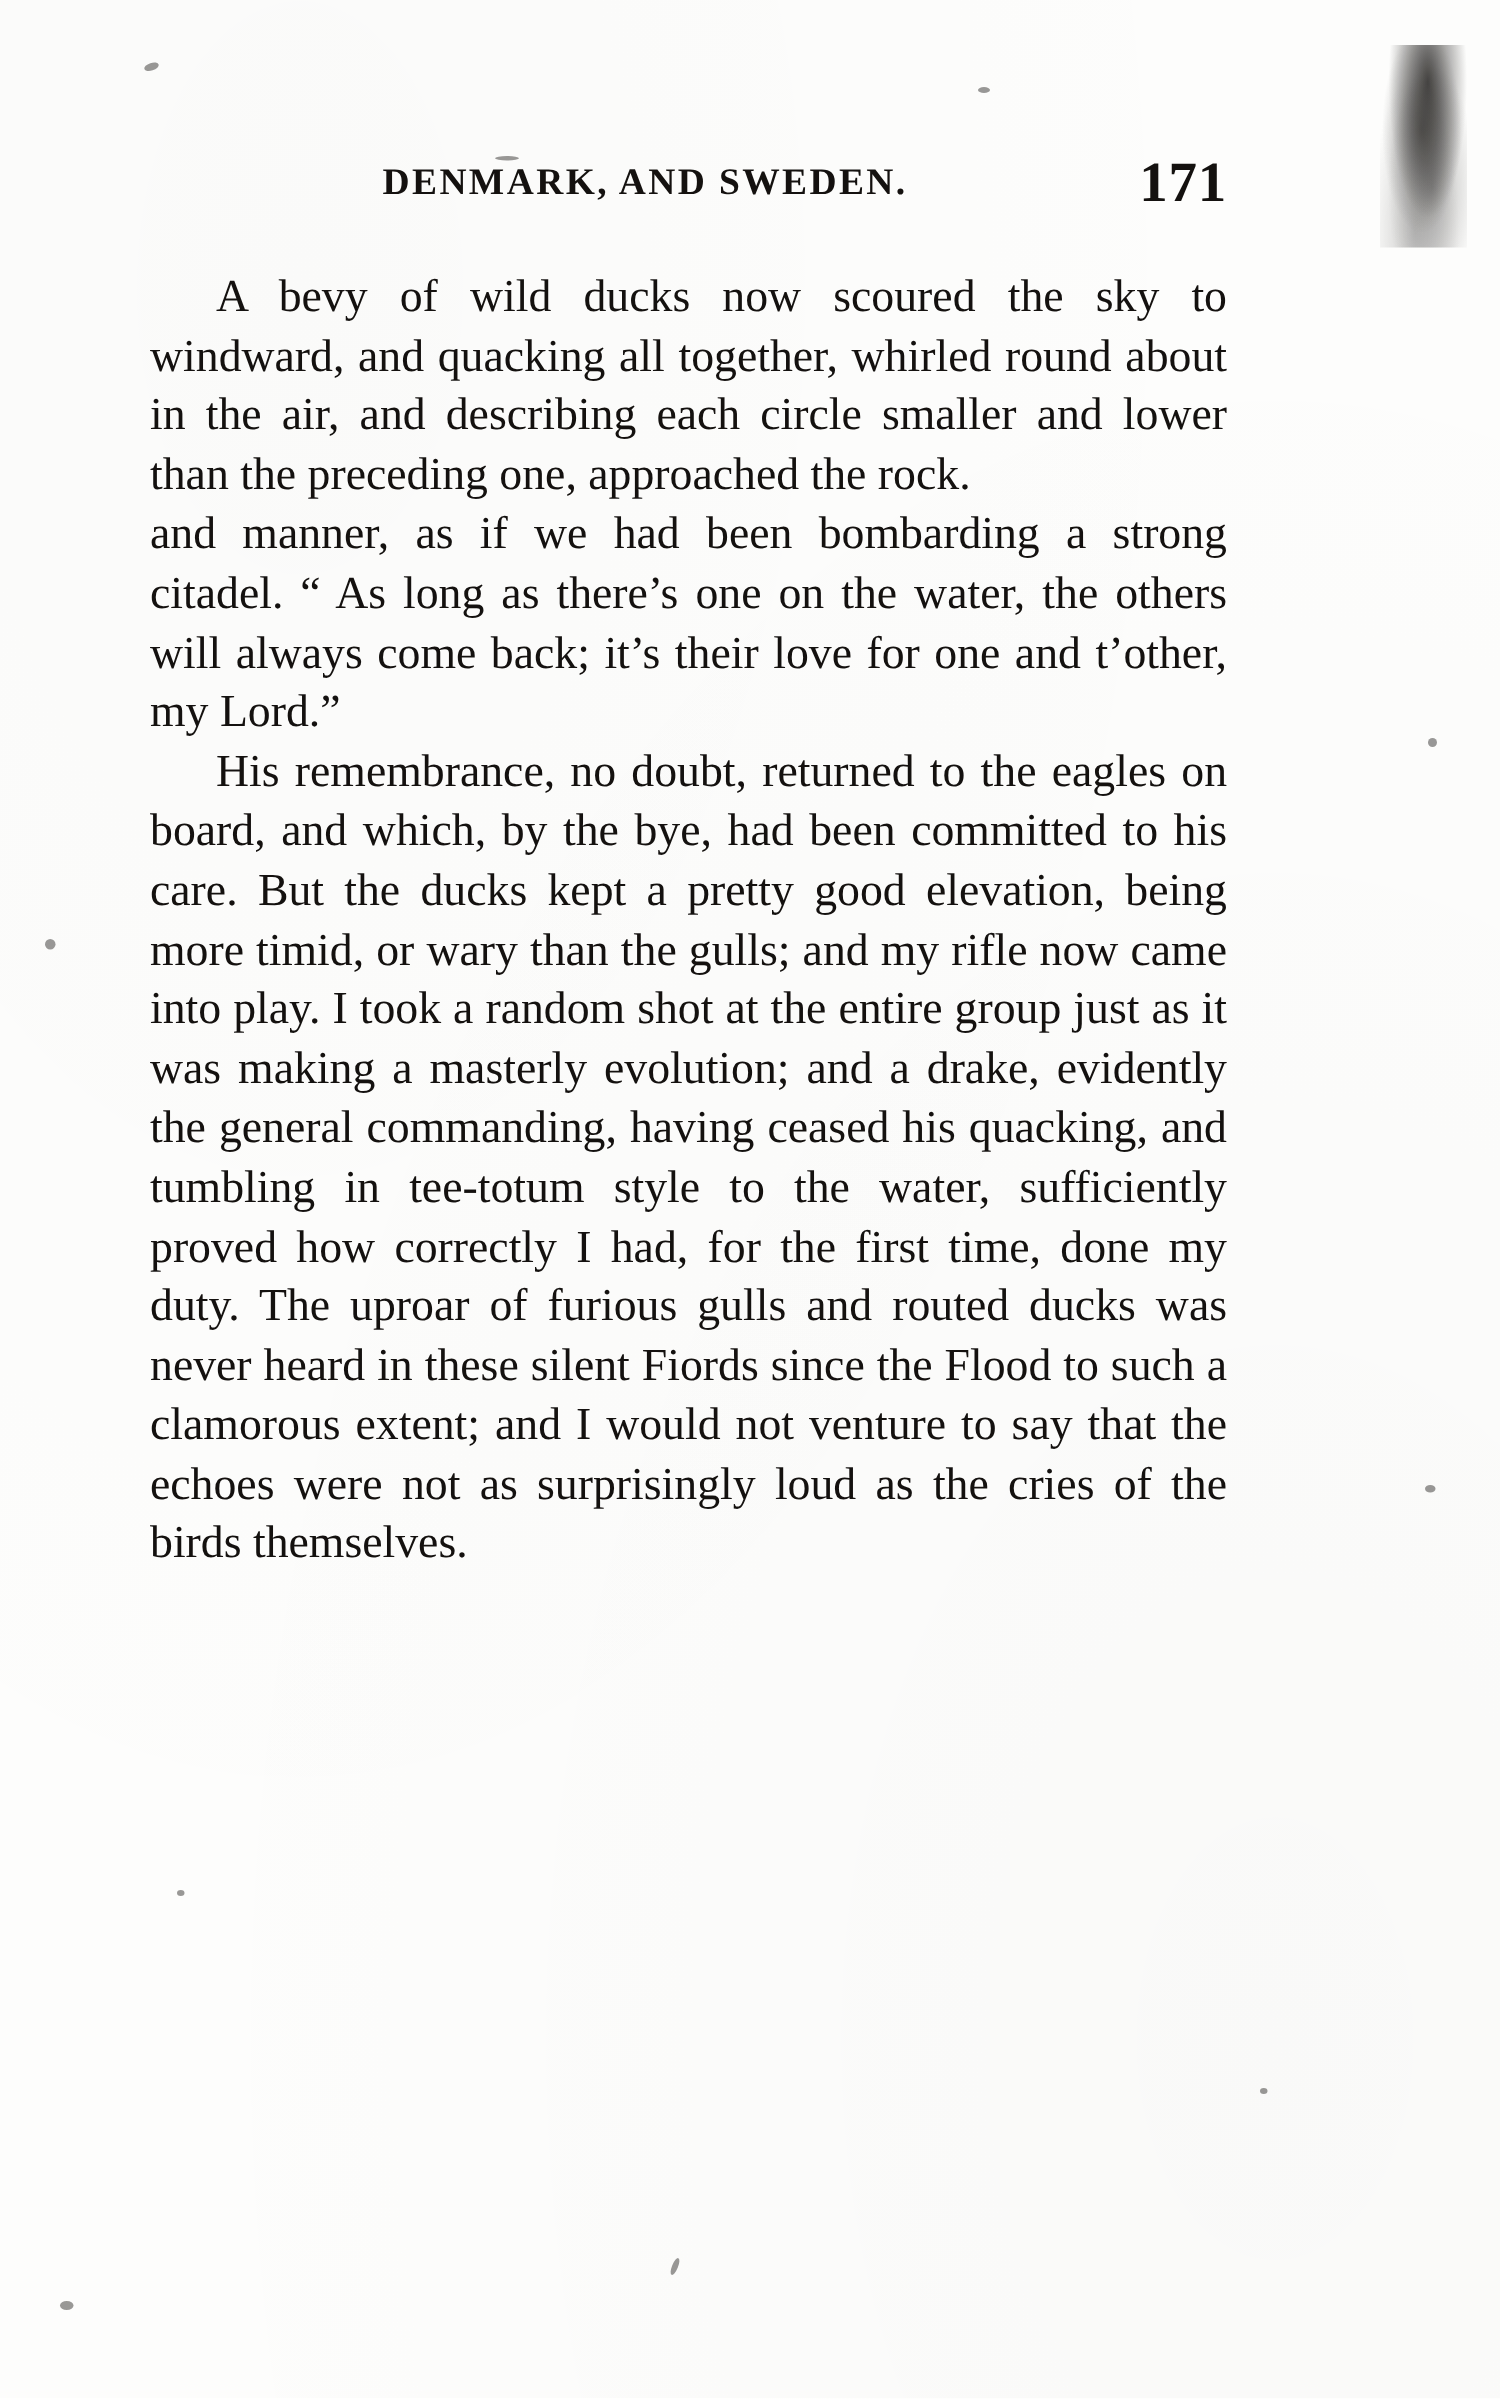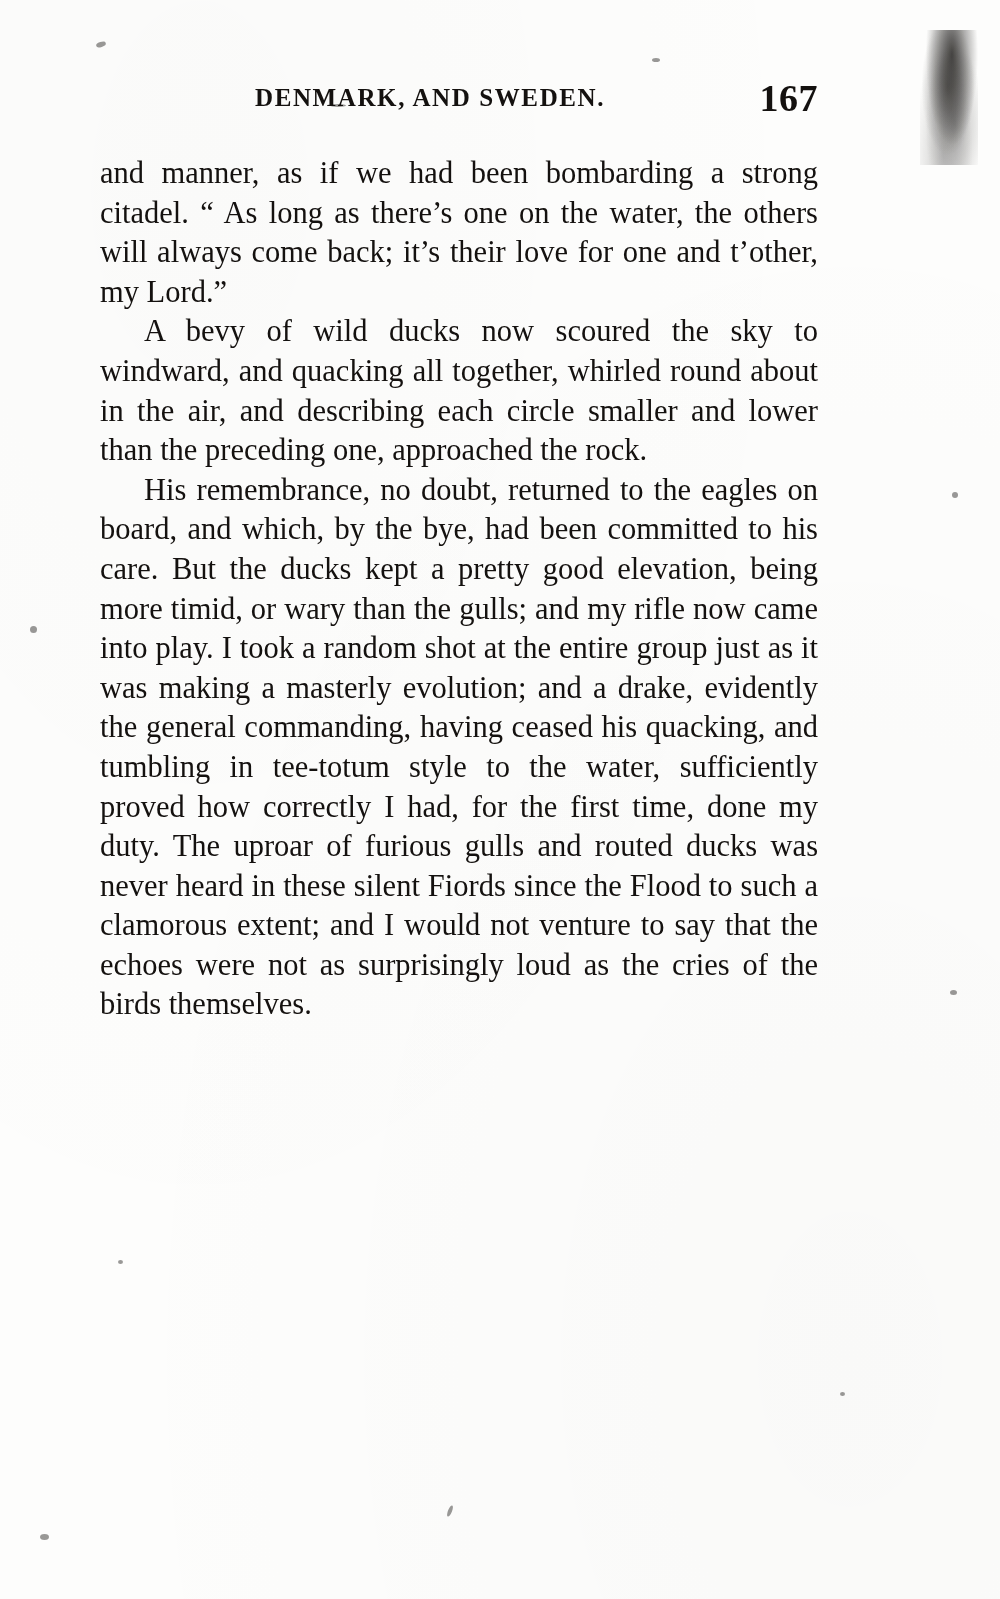--- a/index.html
+++ b/index.html
@@ -30,21 +30,21 @@
     position: absolute;
     left: 100px;
     top: 0;
     width: 718px;
   }
 
   
   .header-row {
     position: relative;
     height: 58px;
-    margin-top: 84px;
+    margin-top: 108px;
   }
   .running-head {
     position: absolute;
     left: 155px;
     top: 0;
     font-family: "Liberation Serif", serif;
     font-size: 25px;
     font-weight: bold;
     letter-spacing: 1.6px;
     white-space: nowrap;
@@ -118,23 +118,23 @@
   <div class="speck s6"></div>
   <div class="speck s7"></div>
   <div class="speck s8"></div>
   <div class="speck s9"></div>
   <div class="speck s10"></div>
 
   <div class="content">
 
     <div class="header-row">
       <div class="running-head">DENMARK, AND SWEDEN.</div>
-      <div class="folio">167</div>
+      <div class="folio">171</div>
     </div>
 
     <div class="body-text">
+      <p class="para indent">A bevy of wild ducks now scoured the sky to windward, and quacking all together, whirled round about in the air, and describing each circle smaller and lower than the preceding one, approached the rock.</p>
       <p class="para">and manner, as if we had been bombarding a strong citadel. “ As long as there’s one on the water, the others will always come back; it’s their love for one and t’other, my Lord.”</p>
-      <p class="para indent">A bevy of wild ducks now scoured the sky to windward, and quacking all together, whirled round about in the air, and describing each circle smaller and lower than the preceding one, approached the rock.</p>
       <p class="para indent">His remembrance, no doubt, returned to the eagles on board, and which, by the bye, had been committed to his care. But the ducks kept a pretty good elevation, being more timid, or wary than the gulls; and my rifle now came into play. I took a random shot at the entire group just as it was making a masterly evolution; and a drake, evidently the general commanding, having ceased his quacking, and tumbling in tee-totum style to the water, sufficiently proved how correctly I had, for the first time, done my duty. The uproar of furious gulls and routed ducks was never heard in these silent Fiords since the Flood to such a clamorous extent; and I would not venture to say that the echoes were not as surprisingly loud as the cries of the birds themselves.</p>
     </div>
 
   </div>
 </div>
 
 </body></html>

